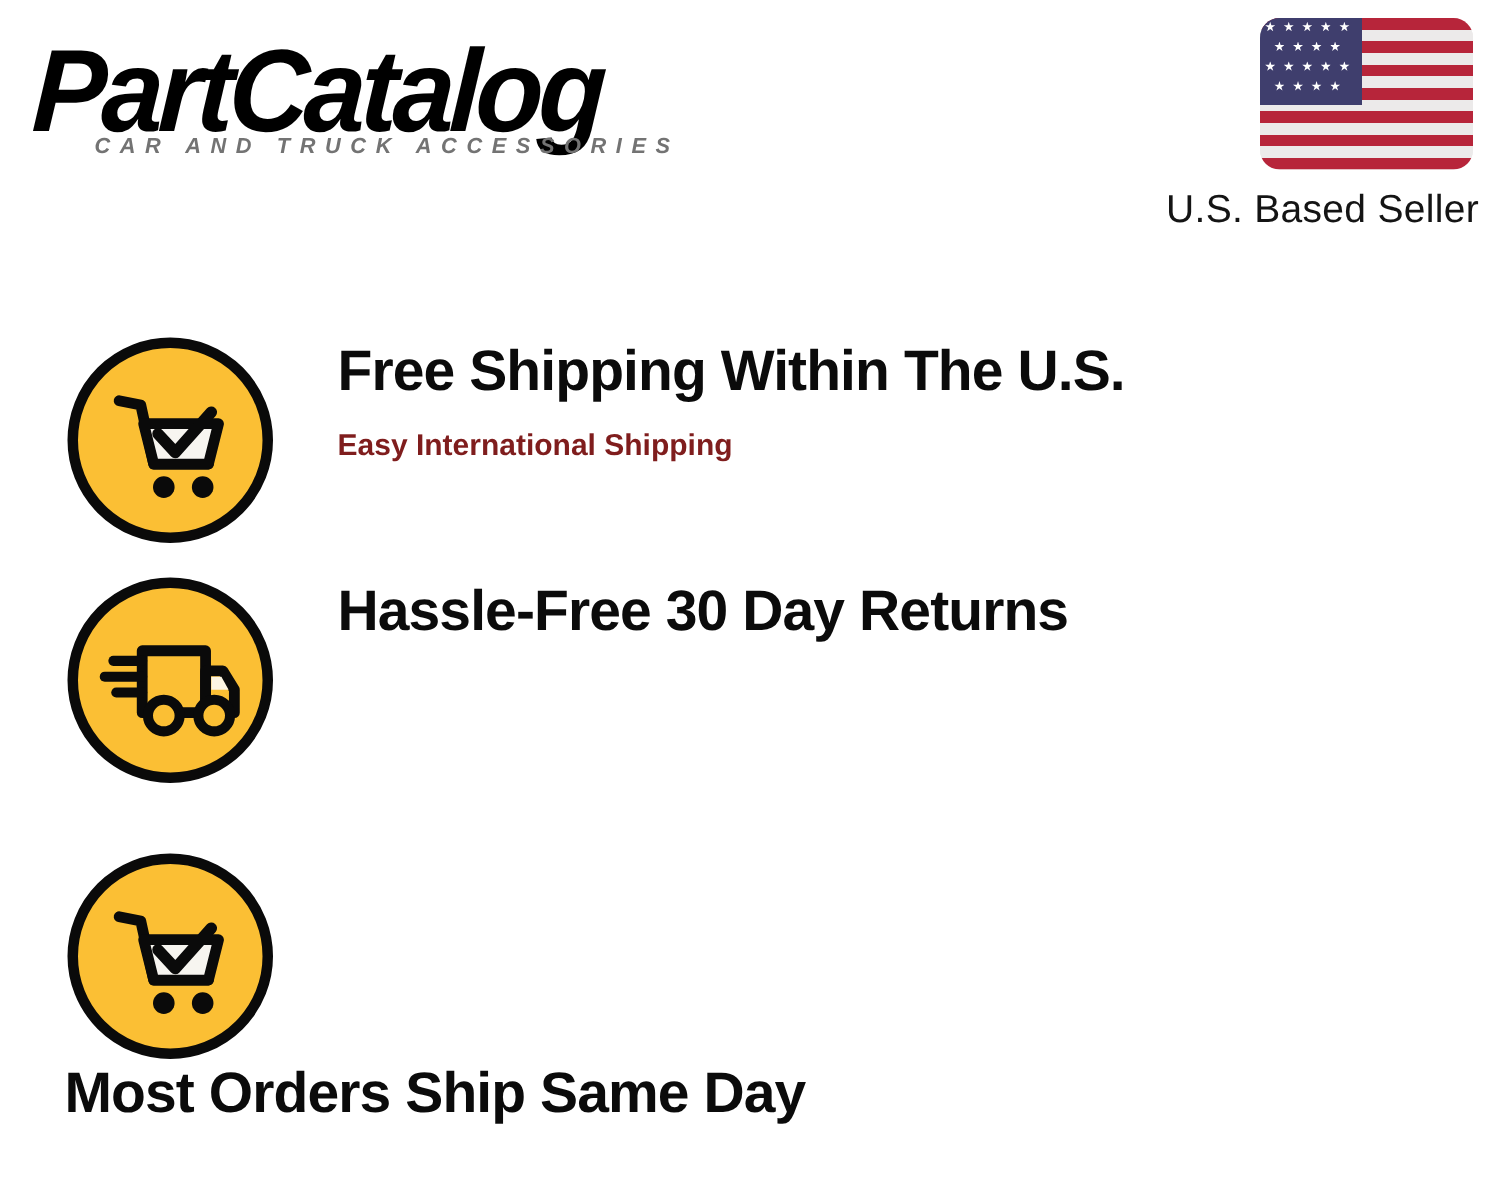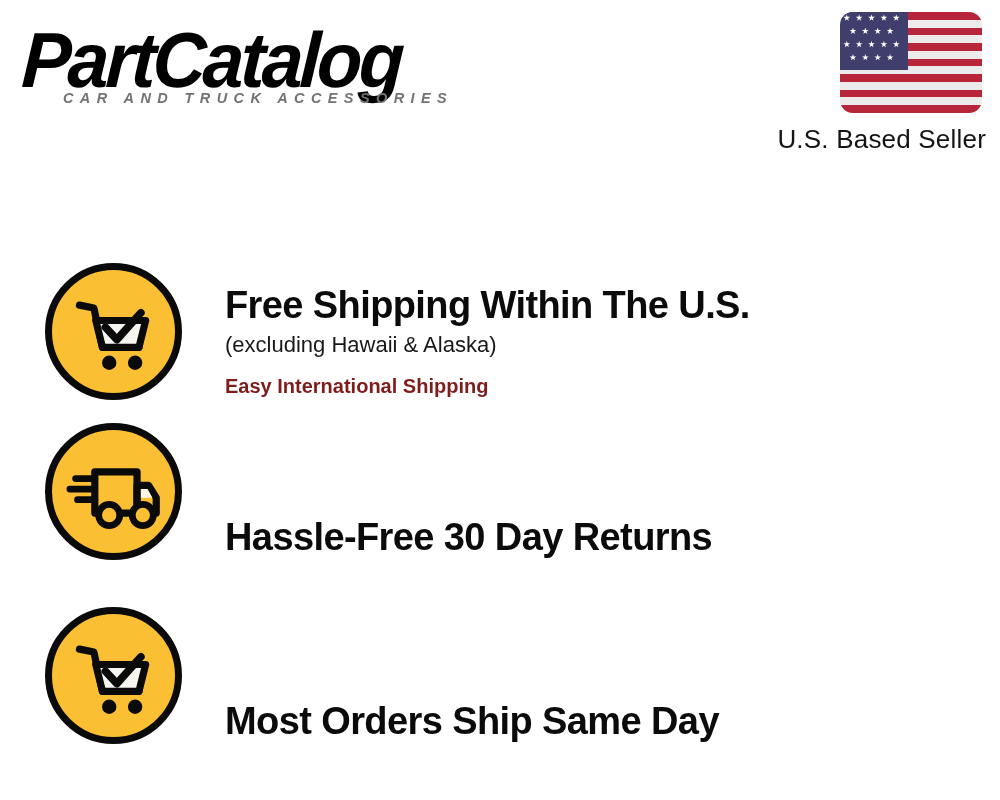--- a/index.html
+++ b/index.html
@@ -121,25 +121,25 @@
     position: absolute;
     left: 0;
     top: 225px;
     width: 1000px;
   }
   .feature-row {
     position: absolute;
     left: 0;
     width: 1000px;
     display: flex;
-    align-items: flex-end;
+    align-items: flex-start;
   }
   .feature-row.row-0 { top: 0px;   height: 175px; }
   .feature-row.row-1 { top: 160px; height: 175px; }
-  .feature-row.row-2 { top: 344px; height: 175px; }
+  .feature-row.row-2 { top: 344px; height: 175px; flex-direction: column; }
 
   .badge {
     position: relative;
     flex: 0 0 auto;
     margin-left: 45px;
     width: 137px;
     height: 137px;
     border-radius: 50%;
     background: #fbbf34;
     border: 7px solid #0a0a0a;
@@ -239,21 +239,20 @@
       <svg viewBox="0 0 100 100" aria-hidden="true">
         <path d="M14 22 L29 25 L38 66 L76 66" fill="none" stroke="#0a0a0a" stroke-width="7.5" stroke-linecap="round" stroke-linejoin="round"></path>
         <path d="M31 38 L83 38 L76 66 L38 66 Z" fill="#f7f5f0" stroke="#0a0a0a" stroke-width="7.5" stroke-linejoin="round"></path>
         <path d="M41 45 L53 58 L78 30" fill="none" stroke="#0a0a0a" stroke-width="8" stroke-linecap="round" stroke-linejoin="round"></path>
         <circle cx="45" cy="82" r="7.5" fill="#0a0a0a"></circle>
         <circle cx="72" cy="82" r="7.5" fill="#0a0a0a"></circle>
       </svg>
     </div>
     <div class="feature-text">
       <div class="ft-title">Free Shipping Within The U.S.</div>
-      <div class="ft-sub">(excluding Hawaii &amp; Alaska)</div>
       <div class="ft-sub2">Easy International Shipping</div>
     </div>
   </div>
 
   <div class="feature-row row-1">
     <div class="badge">
       <svg viewBox="0 0 100 100" aria-hidden="true">
         <path d="M30 29 L74 29 L74 72 L30 72 Z" fill="none" stroke="#0a0a0a" stroke-width="7.5" stroke-linejoin="round"></path>
         <path d="M74 43 L86 43 L94 56 L94 72 L74 72 Z" fill="none" stroke="#0a0a0a" stroke-width="7.5" stroke-linejoin="round"></path>
         <path d="M78 47 L85 47 L90 56 L78 56 Z" fill="#fdf6e3"></path>

